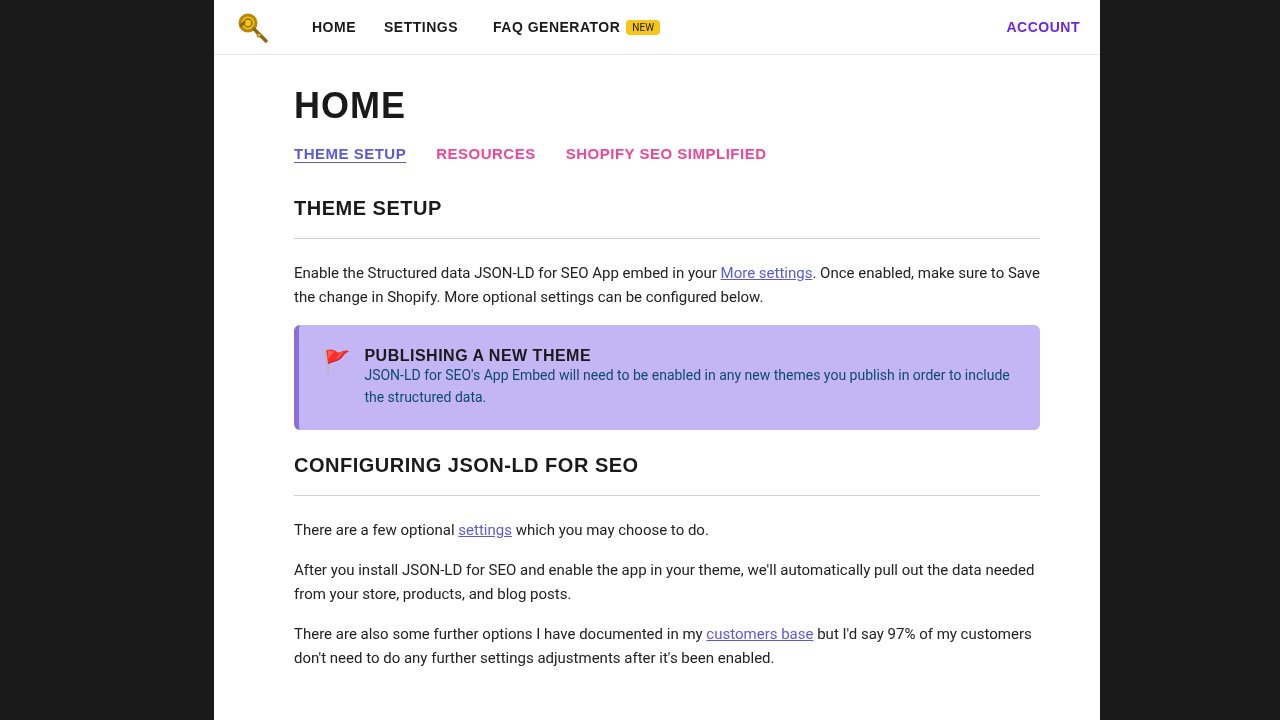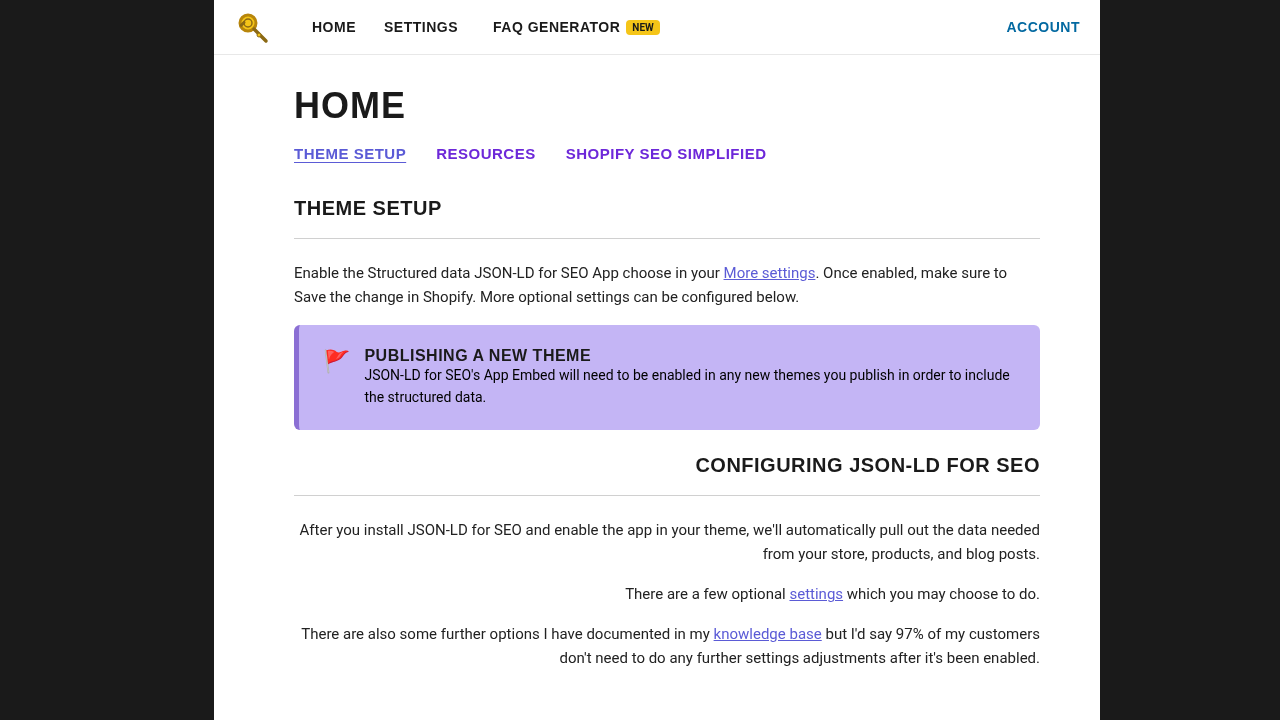--- a/index.html
+++ b/index.html
@@ -83,35 +83,35 @@
       display: flex;
       align-items: center;
       gap: 6px;
       padding-left: 7px;
     }
 
     .new-badge {
       background: #f5c518;
       color: #1a1a1a;
       font-size: 10px;
-      font-weight: 700;
+      font-weight: 400;
       padding: 2px 6px;
       border-radius: 4px;
       text-transform: uppercase;
       text-align: center;
     }
 
     .nav-account {
       margin-left: auto;
       font-size: 14px;
       font-weight: 700;
       font-family: 'Arial Black', Arial, sans-serif;
       text-transform: uppercase;
       letter-spacing: 0.5px;
-      color: #0369a1;
+      color: #6d28d9;
       cursor: pointer;
     }
 
     
     .content {
       padding: 30px 60px 60px 80px;
       max-width: 1060px;
     }
 
     .page-title {
@@ -130,21 +130,21 @@
       gap: 30px;
       margin-bottom: 35px;
     }
 
     .sub-tab {
       font-size: 15px;
       font-weight: 800;
       font-family: 'Arial Black', Arial, sans-serif;
       text-transform: uppercase;
       letter-spacing: 0.5px;
-      color: #6d28d9;
+      color: #ec4899;
       cursor: pointer;
       text-decoration: none;
     }
 
     .sub-tab.active {
       color: #5b5bd6;
       text-decoration: underline;
       text-underline-offset: 3px;
     }
 
@@ -202,28 +202,27 @@
       font-size: 16px;
       font-weight: 900;
       font-family: 'Arial Black', Arial, sans-serif;
       text-transform: uppercase;
       color: #1a1a1a;
       letter-spacing: 0.5px;
     }
 
     .info-box-text {
       font-size: 14px;
-      color: #000000;
+      color: #0c4a6e;
       line-height: 1.55;
     }
 
     
     .section-two {
       margin-top: 10px;
-      text-align: right;
     }
 
     .section-divider {
       border: none;
       border-bottom: 1px solid #d0d0d0;
       margin-bottom: 22px;
       margin-top: 0;
     }
   </style>
 </head>
@@ -265,43 +264,43 @@
       <a class="sub-tab active">THEME SETUP</a>
       <a class="sub-tab">RESOURCES</a>
       <a class="sub-tab">SHOPIFY SEO SIMPLIFIED</a>
     </div>
 
     <section>
       <h2 class="section-title">THEME SETUP</h2>
       <hr class="divider">
 
       <p class="body-text">
-        <span>Enable the Structured data JSON-LD for SEO App choose in your </span><a>More settings</a><span>. Once enabled, make sure to Save the change in Shopify. More optional settings can be configured below.</span>
+        <span>Enable the Structured data JSON-LD for SEO App embed in your </span><a>More settings</a><span>. Once enabled, make sure to Save the change in Shopify. More optional settings can be configured below.</span>
       </p>
 
       <div class="info-box">
         <div class="info-box-flag">🚩</div>
         <div class="info-box-content">
           <div class="info-box-title">PUBLISHING A NEW THEME</div>
           <div class="info-box-text">JSON-LD for SEO's App Embed will need to be enabled in any new themes you publish in order to include the structured data.</div>
         </div>
       </div>
     </section>
 
     <section class="section-two">
       <h2 class="section-title">CONFIGURING JSON-LD FOR SEO</h2>
       <hr class="section-divider">
 
-      <p class="body-text">After you install JSON-LD for SEO and enable the app in your theme, we'll automatically pull out the data needed from your store, products, and blog posts.</p>
-
       <p class="body-text">
         <span>There are a few optional </span><a>settings</a><span> which you may choose to do.</span>
       </p>
 
+      <p class="body-text">After you install JSON-LD for SEO and enable the app in your theme, we'll automatically pull out the data needed from your store, products, and blog posts.</p>
+
       <p class="body-text">
-        <span>There are also some further options I have documented in my </span><a>knowledge base</a><span> but I'd say 97% of my customers don't need to do any further settings adjustments after it's been enabled.</span>
+        <span>There are also some further options I have documented in my </span><a>customers base</a><span> but I'd say 97% of my customers don't need to do any further settings adjustments after it's been enabled.</span>
       </p>
     </section>
 
   </div>
 </div>
 
 <div class="right-sidebar"></div>
 
 </body></html>

